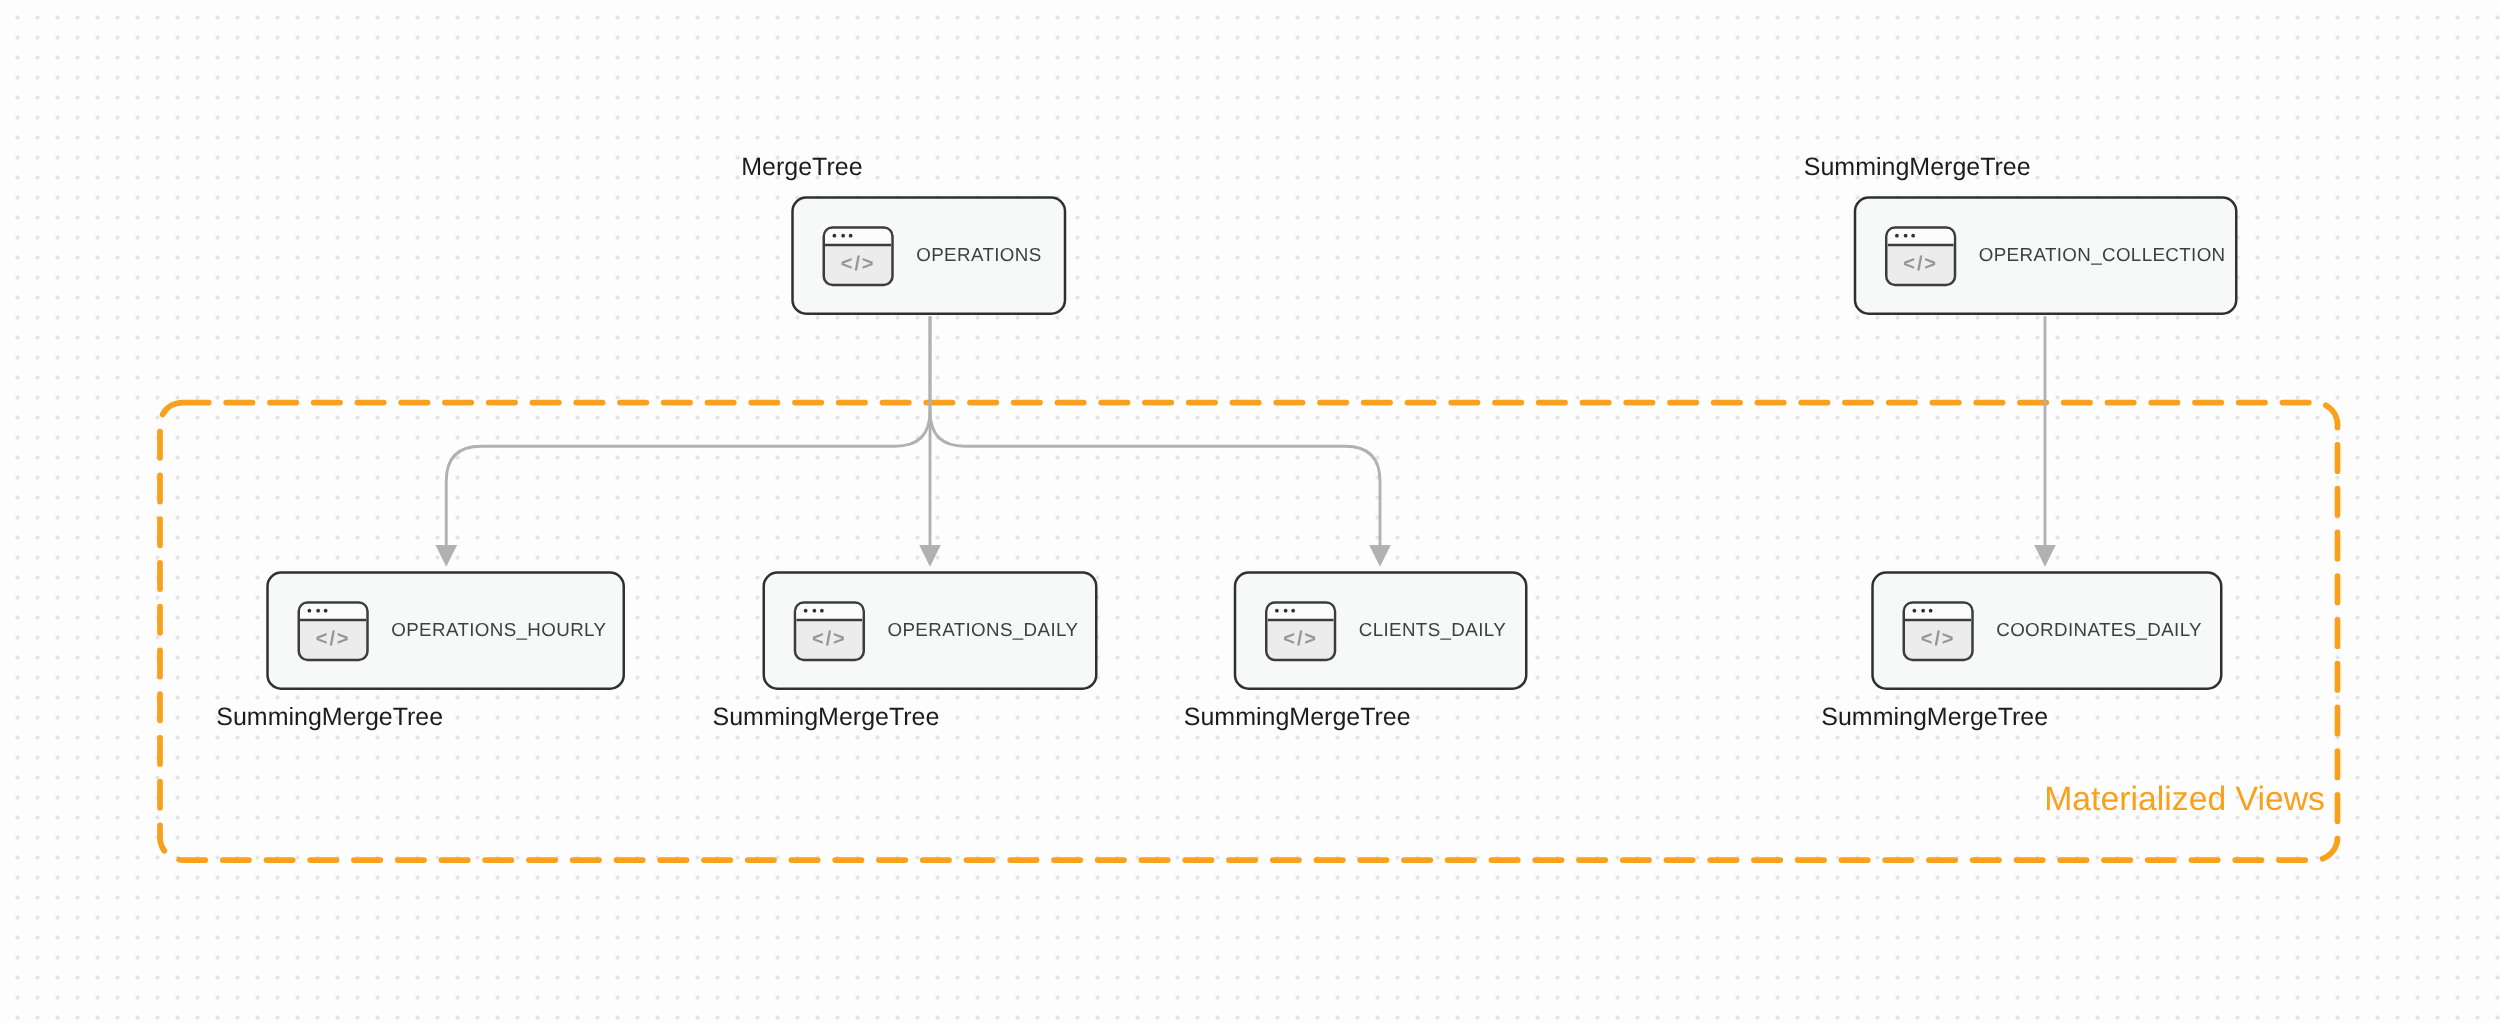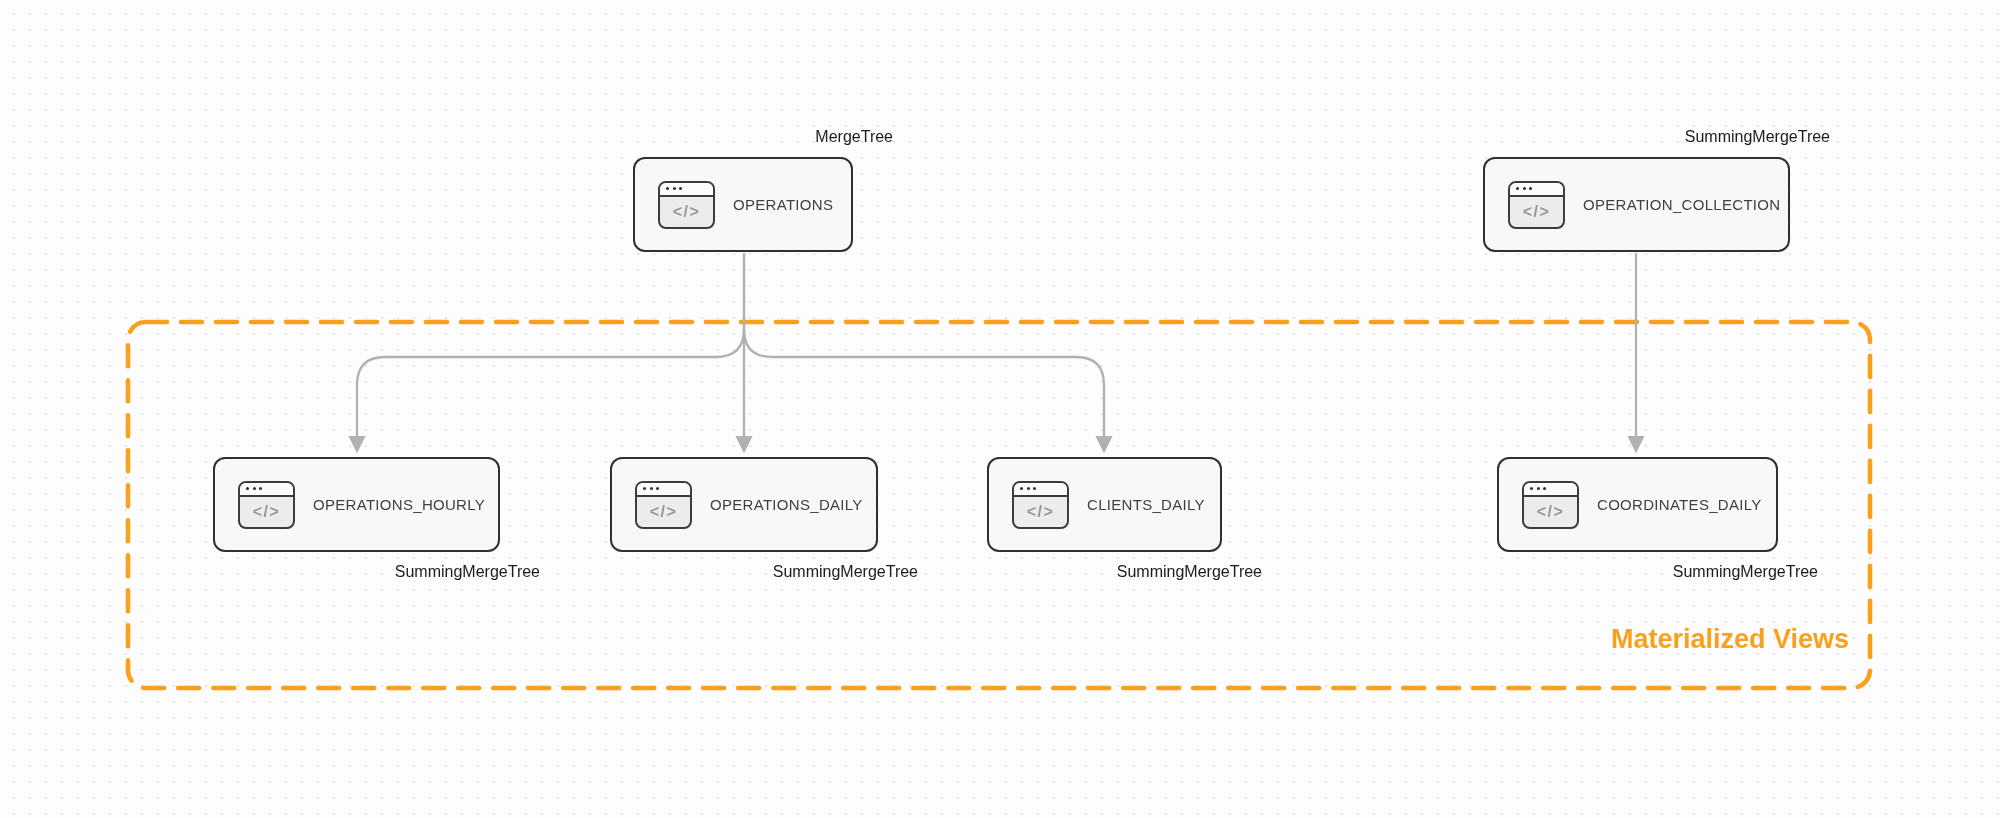--- a/index.html
+++ b/index.html
@@ -42,22 +42,22 @@
   }
   .title {
     font-size: 15px;
     letter-spacing: 0.3px;
     color: #3d3f42;
     white-space: nowrap;
   }
   .engine {
     position: absolute;
     left: -40px; right: -40px;
-    text-align: right;
-    font-size: 16px;
+    text-align: left;
+    font-size: 20px;
     color: #1b1c1e;
     white-space: nowrap;
   }
   .engine-top    { bottom: calc(100% + 11px); }
   .engine-bottom { top:  calc(100% + 11px); }
   
   .win {
     width: 57px; height: 48px;
     border: 2.4px solid #3a3c3e;
     border-radius: 8px;
@@ -96,23 +96,23 @@
   #n2 { left: 213px;  top: 457px; width: 287px; }
   #n3 { left: 610px;  top: 457px; width: 268px; }
   #n4 { left: 987px;  top: 457px; width: 235px; }
   #n5 { left: 1497px; top: 457px; width: 281px; }
   
   #group-label {
     position: absolute;
     left: 1600px;
     top: 624px;
     width: 260px;
-    text-align: center;
+    text-align: right;
     font-size: 27px;
-    font-weight: 700;
+    font-weight: 400;
     color: #f9a11c;
     white-space: nowrap;
   }
 </style>
 </head>
 <body>
 
 <div id="canvas">
 
   <svg id="edges" viewBox="0 0 2000 818" xmlns="http://www.w3.org/2000/svg">

